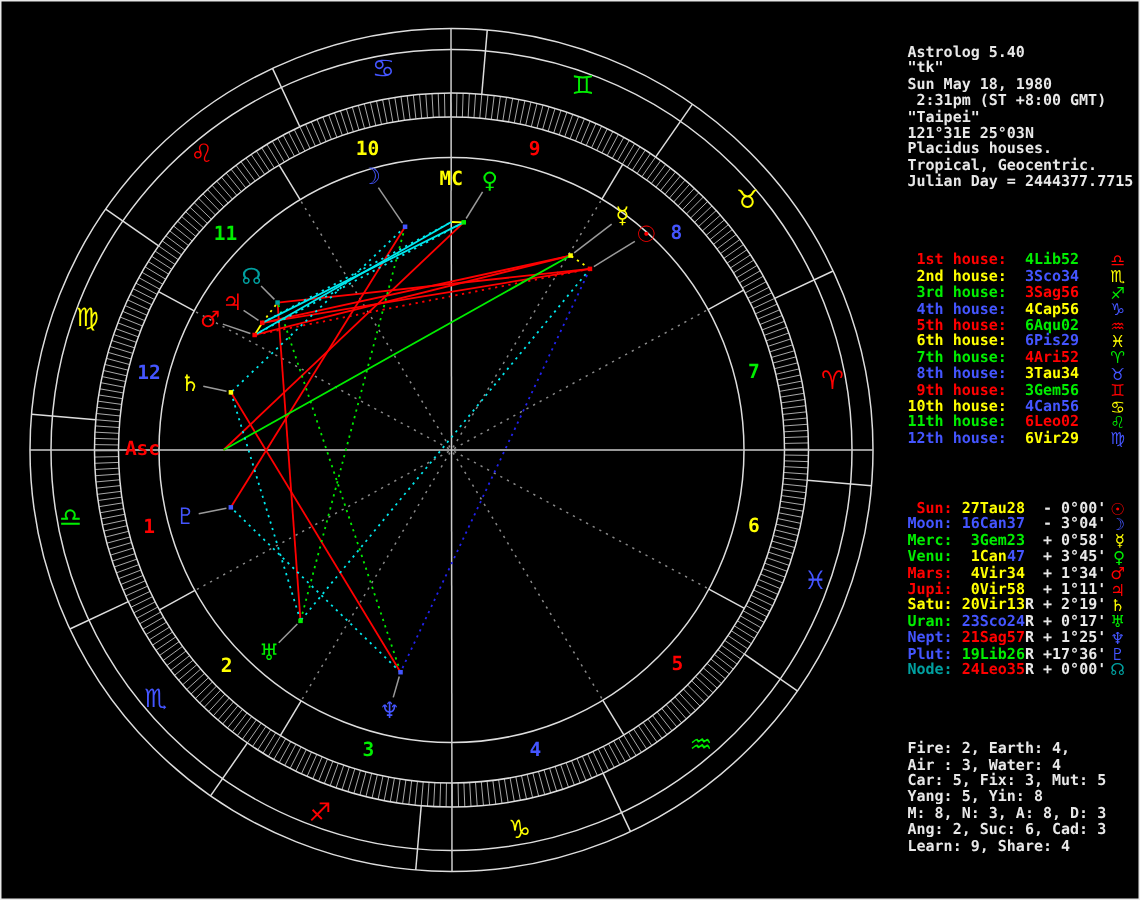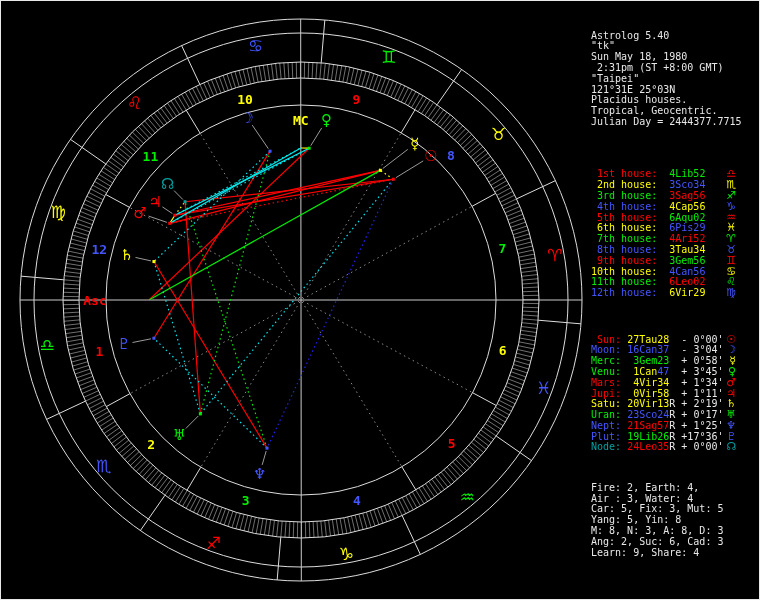--- a/index.html
+++ b/index.html
@@ -1,28 +1,28 @@
 <!DOCTYPE html>
 <html><head>
 <meta charset="utf-8">
 <style>
   html,body{margin:0;padding:0;background:#000;}
   #screen{position:relative;width:760px;height:600px;background:#000;overflow:hidden;
           border:1px solid #e8e8e8;box-sizing:border-box;
           font-family:"DejaVu Sans Mono","Liberation Mono",monospace;}
   #wheel{position:absolute;left:0;top:0;}
-  #panel{position:absolute;left:590px;top:8px;width:150px;color:#e8e8e8;
-         font-size:10px;line-height:10.8px;white-space:pre;}
+  #panel{position:absolute;left:604px;top:8px;width:150px;color:#e8e8e8;
+         font-size:10px;line-height:10.8px;white-space:pre;font-weight:bold;}
   .pline{height:10.8px;}
   .row{position:relative;height:10.8px;white-space:pre;}
   .rowglyph{position:absolute;right:5px;top:0;font-family:"DejaVu Sans",sans-serif;
             font-size:11px;line-height:10.8px;}
   #houses{margin-top:20px;}
   #planets{margin-top:14px;}
-  #summary{margin-top:8px;}
+  #summary{margin-top:20px;}
   svg text{font-family:"DejaVu Sans",sans-serif;}
   svg text.num{font-family:"DejaVu Sans Mono","Liberation Mono",monospace;font-weight:bold;}
 </style>
 </head>
 <body>
 
 <div id="screen">
   <svg id="wheel" width="604" height="598" viewBox="0 0 604 598">
       <g>
         <line x1="521.1996393328818" y1="317.83400007972295" x2="537.1419556811976" y2="319.19140549087416" stroke="#bbbbbb" stroke-width="0.6"></line>

